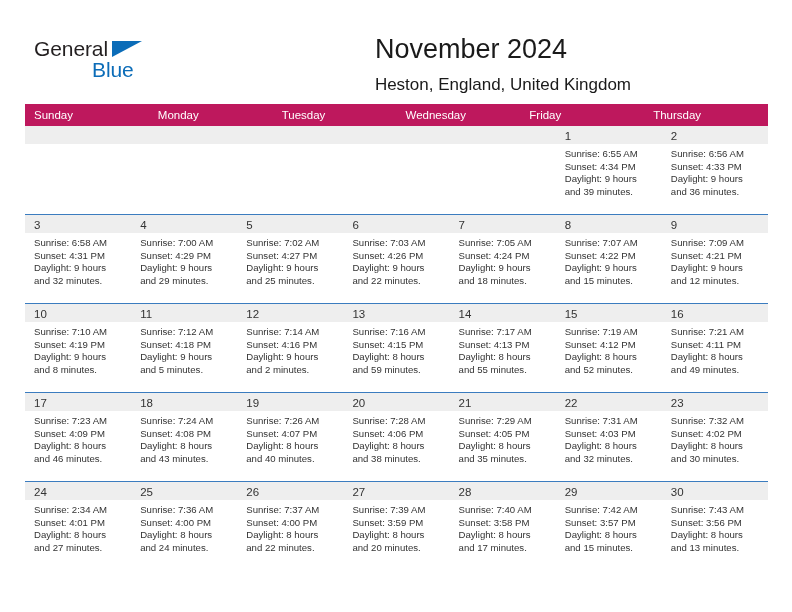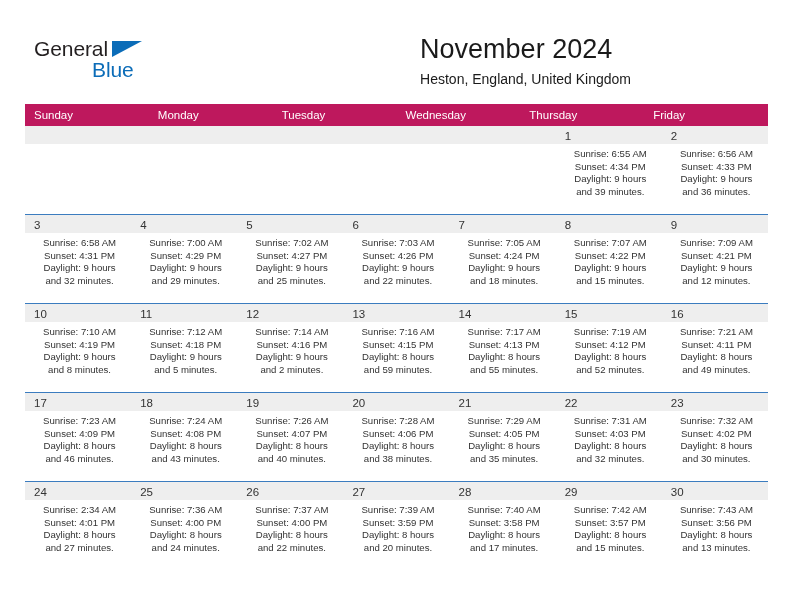--- a/index.html
+++ b/index.html
@@ -70,22 +70,22 @@
     text-align: left;
   }
   .cal-title {
     font-size: 27px;
     font-weight: normal;
     color: #1a1a1a;
     line-height: 34px;
     white-space: nowrap;
   }
   .cal-subtitle {
-    margin-top: 4px;
-    font-size: 14px;
+    margin-top: 10px;
+    font-size: 17px;
     font-weight: normal;
     color: #1a1a1a;
     line-height: 18px;
     white-space: nowrap;
   }
 
   
   .calendar {
     position: absolute;
     left: 25px;
@@ -135,21 +135,20 @@
   .daynum {
     font-size: 11.5px;
     color: #333333;
     line-height: 18px;
   }
   .day-info {
     padding: 4px 6px 0 9px;
     font-size: 9.6px;
     line-height: 12.6px;
     color: #333333;
-    text-align: center;
   }
   .day-info div {
     white-space: nowrap;
   }
 </style>
 </head>
 <body>
 
 <div class="page">
 
@@ -167,22 +166,22 @@
     </div>
 
   </div>
 
   <div class="calendar">
     <div class="weekday-row">
         <div class="weekday">Sunday</div>
         <div class="weekday">Monday</div>
         <div class="weekday">Tuesday</div>
         <div class="weekday">Wednesday</div>
+        <div class="weekday">Friday</div>
         <div class="weekday">Thursday</div>
-        <div class="weekday">Friday</div>
       </div>
     <div>
         <div class="week-row first">
           <div class="day-cell empty">
             <div class="daynum-band"><span class="daynum"></span></div>
           </div>
           <div class="day-cell empty">
             <div class="daynum-band"><span class="daynum"></span></div>
           </div>
           <div class="day-cell empty">

